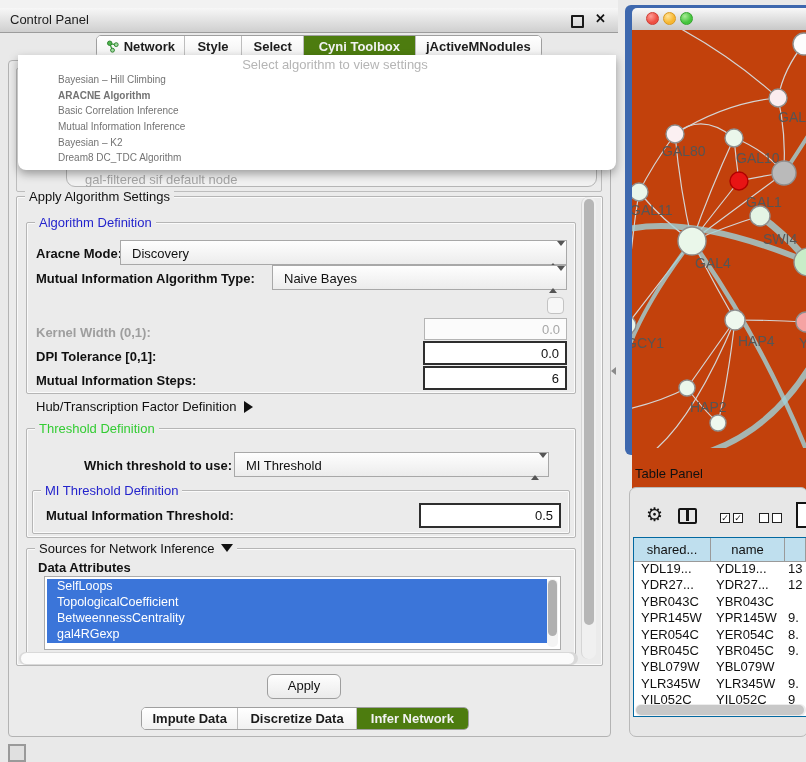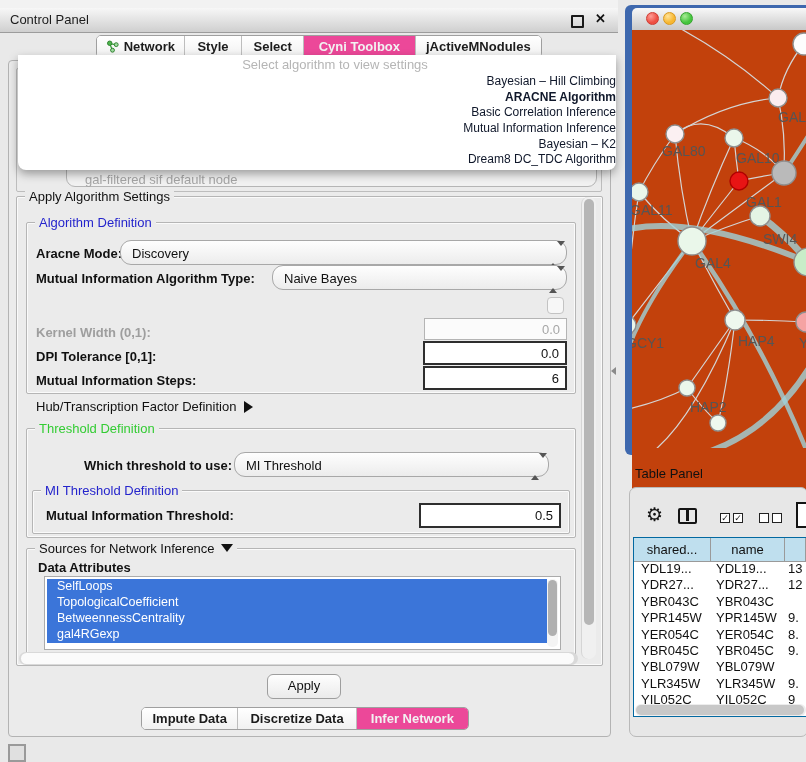--- a/index.html
+++ b/index.html
@@ -11,48 +11,48 @@
   .cp-topstrip{left:0;top:0;width:618px;height:8px;background:#f2f2f2;border-bottom:1px solid #dcdcdc;}
   .cp-titlebar{left:0;top:8px;width:618px;height:24px;background:linear-gradient(#f7f7f7,#cfcfcf);border-bottom:1px solid #9c9c9c;}
   .cp-title{position:absolute;left:10px;top:4px;font-size:13px;color:#1c1c1c;}
   .win-restore{position:absolute;right:34px;top:7px;width:9px;height:9px;border:2px solid #1a1a1a;border-radius:1px;cursor:pointer;}
   .win-close{position:absolute;right:12px;top:3px;font-size:13px;font-weight:bold;color:#111;cursor:pointer;}
 
   
   .seg{display:flex;border:1px solid #9f9f9f;border-radius:5px;background:#fdfdfd;overflow:hidden;height:23px;box-sizing:border-box;}
   .seg .sg{display:flex;align-items:center;justify-content:center;font-size:13px;font-weight:bold;color:#1c1c1c;border-right:1px solid #bdbdbd;box-sizing:border-box;cursor:pointer;background:linear-gradient(#ffffff,#f1f1f1);}
   .seg .sg:last-child{border-right:none;}
-  .seg .sel{background:#ec4899;color:#f2f2f2;}
+  .seg .sel{background:#4d7c0f;color:#f2f2f2;}
   .top-seg{left:96px;top:35px;width:446px;}
   .s-net{width:88px;} .s-style{width:58px;} .s-select{width:62px;} .s-cyni{width:112px;} .s-jact{width:126px;}
   .bot-seg{left:141px;top:707px;width:328px;}
   .s-impute{width:97px;} .s-discr{width:119px;} .s-infer{width:112px;}
   .net-ic{width:13px;height:13px;margin-right:5px;}
 
   
   .outer-panel{left:8px;top:60px;width:601px;height:675px;border:1px solid #b3b3b3;border-radius:4px;background:#ebebeb;}
   .bg-group{left:16px;top:68px;width:584px;height:122px;border:1px solid #bdbdbd;border-radius:2px;}
   .gal-combo{left:66px;top:150px;width:531px;height:37px;border:1px solid #b5b5b5;border-radius:9px;background:#f1f1f1;box-sizing:border-box;cursor:pointer;}
   .gal-combo span{position:absolute;left:18px;top:21px;font-size:13px;color:#a5a5a5;white-space:nowrap;}
   .ring-frag{left:562px;top:96px;width:36px;height:32px;border:3px solid #6aa1dc;border-radius:7px;background:#ececec;box-sizing:border-box;}
 
   
   .dropdown{left:18px;top:55px;width:562px;height:115px;background:#ffffff;border-radius:0 0 8px 8px;box-shadow:0 4px 10px rgba(0,0,0,.35);z-index:30;padding-left:36px;}
   .dd-hint{height:17px;text-align:center;font-size:13px;color:#b5b5b5;padding-top:2px;}
-  .dd-item{height:15.7px;padding-left:4px;font-size:12px;color:#0f172a;white-space:nowrap;cursor:pointer;text-align:right;}
+  .dd-item{height:15.7px;padding-left:4px;font-size:10px;color:#737373;white-space:nowrap;cursor:pointer;}
   .dd-bold{font-weight:bold;}
 
   
   .grp{position:absolute;border:1px solid #b5b5b5;border-radius:2px;box-shadow:inset 0 0 0 1px #fafafa;}
   .grp-legend{position:absolute;top:-8px;left:8px;background:#ebebeb;padding:0 4px;font-size:13px;white-space:nowrap;}
   .t-blue{color:#2424cc;} .t-green{color:#33cc33;} .t-black{color:#111;}
 
   .lbl{position:absolute;font-size:13px;font-weight:bold;color:#111;white-space:nowrap;}
   .lbl-dis{color:#9e9e9e;}
-  .combo{position:absolute;height:25px;border:1px solid #a8a8a8;border-radius:11px;background:linear-gradient(#fefefe,#ececec);box-sizing:border-box;cursor:pointer;padding-left:32px;}
+  .combo{position:absolute;height:25px;border:1px solid #a8a8a8;border-radius:0;background:linear-gradient(#fefefe,#ececec);box-sizing:border-box;cursor:pointer;padding-left:32px;}
   .combo .cv{position:absolute;left:11px;top:5px;font-size:13px;color:#111;white-space:nowrap;}
   .combo .arrows{position:absolute;right:9px;top:5px;width:8px;height:14px;}
   .tri-up{width:0;height:0;border-left:4px solid transparent;border-right:4px solid transparent;border-bottom:5px solid #555;margin-bottom:3px;}
   .tri-dn{width:0;height:0;border-left:4px solid transparent;border-right:4px solid transparent;border-top:5px solid #555;}
   .tfield{position:absolute;background:#fff;box-sizing:border-box;font-size:13px;text-align:right;padding:3px 6px 0 0;}
   .tf-on{border:2px solid #2e2e2e;color:#111;}
   .tf-off{border:1px solid #b4b4b4;color:#a6a6a6;background:#fbfbfb;}
   .chk{position:absolute;width:15px;height:15px;border:1px solid #c3c3c3;border-radius:4px;background:#f7f7f7;cursor:pointer;}
 
   .hub-arrow{display:inline-block;width:0;height:0;border-top:6px solid transparent;border-bottom:6px solid transparent;border-left:9px solid #111;margin-left:8px;vertical-align:-2px;}

